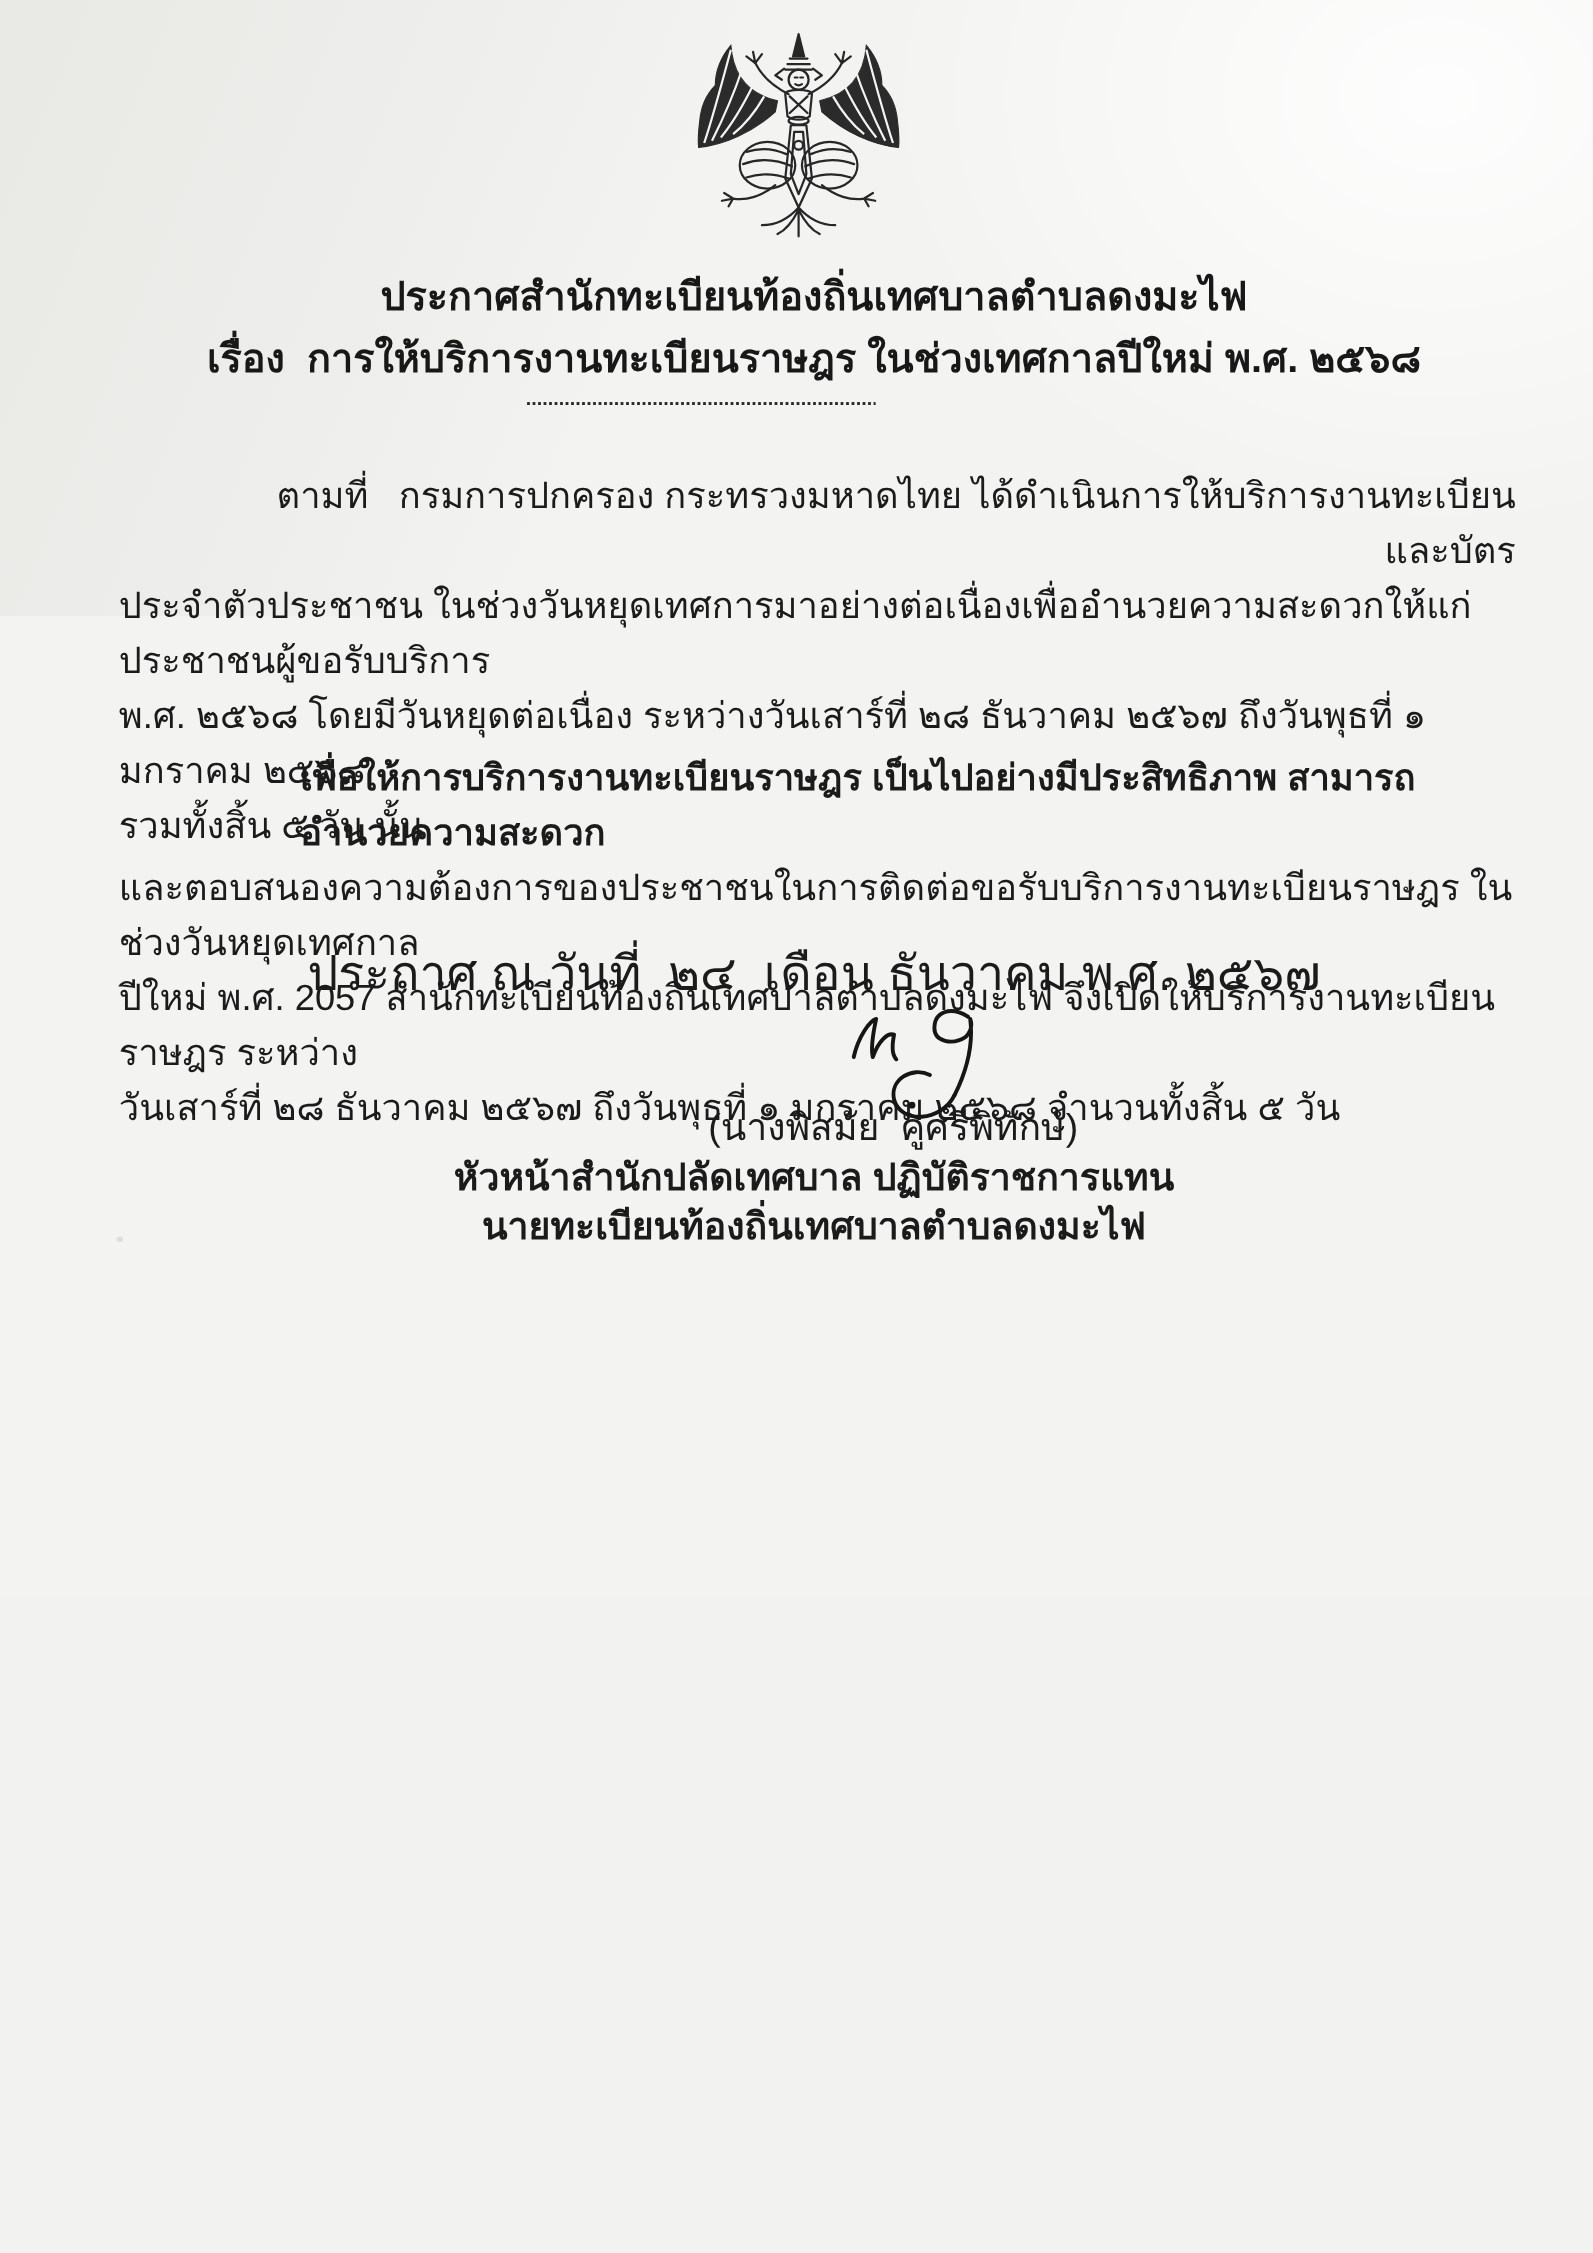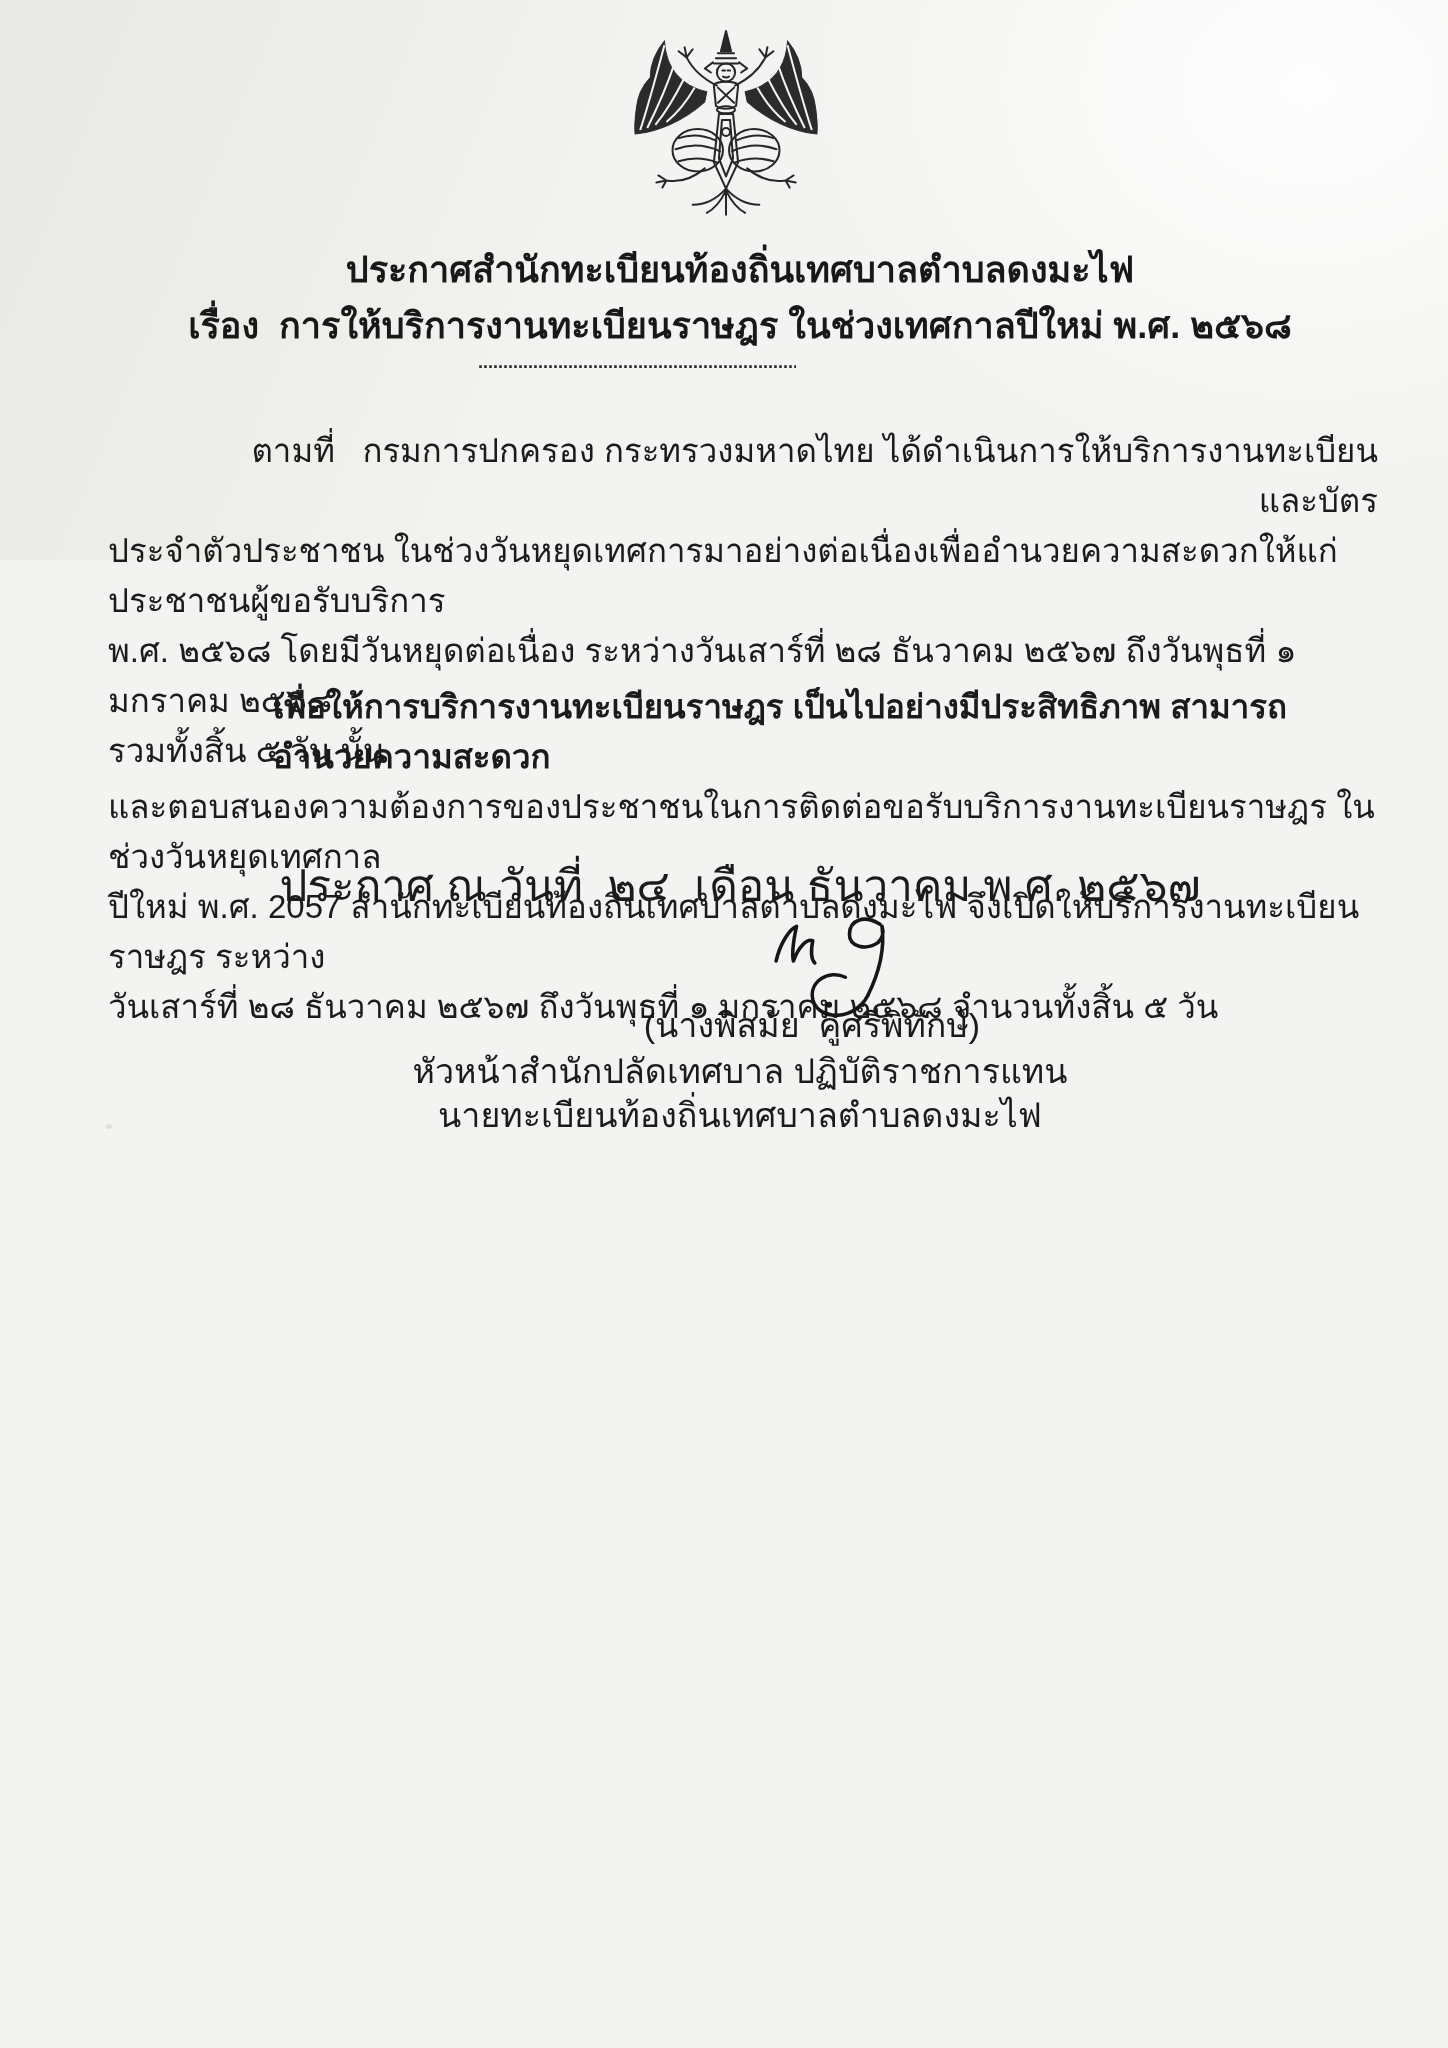--- a/index.html
+++ b/index.html
@@ -71,21 +71,21 @@
   }
   .sig-name{
     position:absolute;left:562px;top:1002px;width:500px;
     text-align:center;font-size:34px;line-height:46px;
     white-space:pre-wrap;color:#1b1b1b;
   }
   .sig-title1{position:absolute;top:1048px;}
   .sig-title2{position:absolute;top:1092px;}
   .sig-title1,.sig-title2{
     left:104px;width:1272px;text-align:center;
-    font-size:34px;line-height:46px;white-space:pre-wrap;color:#1b1b1b;
+    font-size:34px;line-height:46px;white-space:pre-wrap;color:#1b1b1b;font-weight:bold;
   }
   
   .stain{position:absolute;border-radius:50%;pointer-events:none;}
   .s1{left:1015px;top:1797px;width:44px;height:42px;background:#e1e1db;opacity:.85;}
   .s1b{left:1046px;top:1848px;width:7px;height:12px;background:#dedad4;opacity:.8;}
   .s1c{left:1004px;top:1772px;width:9px;height:8px;background:#e3e3dd;opacity:.8;}
   .s2{left:585px;top:1935px;width:24px;height:20px;background:#dcdcd6;opacity:.8;}
   .s2b{left:596px;top:1958px;width:27px;height:26px;background:#d8d8d2;opacity:.85;}
   .s2c{left:552px;top:1948px;width:10px;height:9px;background:#e2e2dc;opacity:.8;}
   .s3{left:990px;top:1953px;width:20px;height:17px;background:#dfdfd9;opacity:.8;border-radius:30% 60% 40% 60%;}

